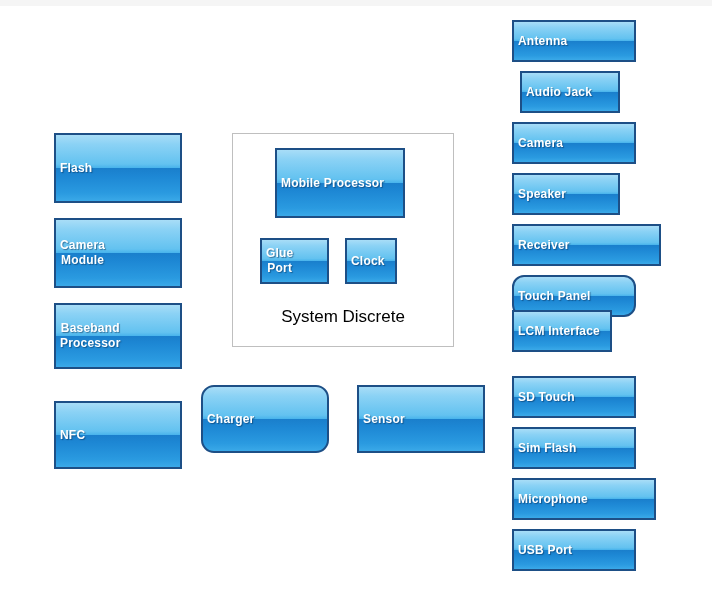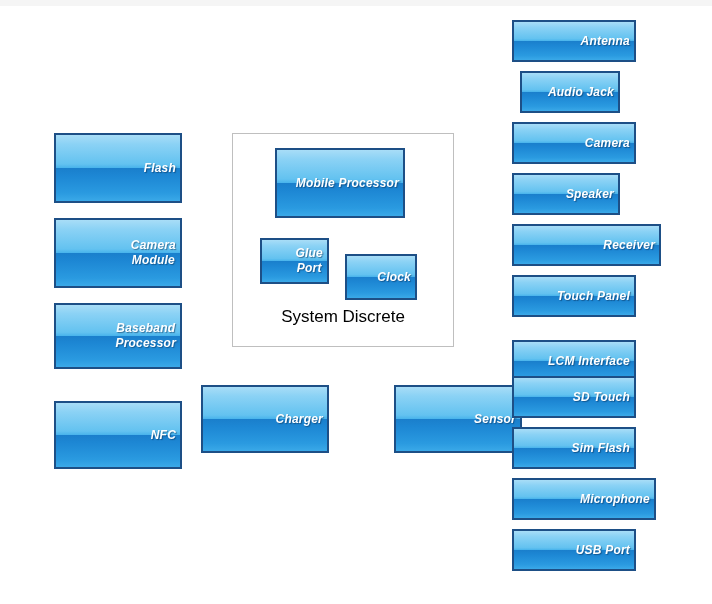--- a/index.html
+++ b/index.html
@@ -43,30 +43,29 @@
         #a8ddf7 0%,
         #8bd2f5 14%,
         #63c2f0 44%,
         #49b4ec 49.5%,
         #1a7fcc 50.5%,
         #1d87d4 62%,
         #2a9ae0 88%,
         #3aa9e8 100%);
     display: flex;
     align-items: center;
-    justify-content: flex-end;
+    justify-content: flex-start;
     text-align: center;
     color: #ffffff;
     font-weight: bold;
     font-size: 12px;
     line-height: 15px;
     letter-spacing: 0.2px;
     text-shadow: 1px 1px 1px rgba(10, 50, 90, 0.55);
     user-select: none;
-    font-style: italic;
   }
   .block .label {
     padding: 0 4px;
     white-space: pre-line;
   }
 
   
   .block.small {
     font-size: 12px;
   }
@@ -96,74 +95,74 @@
 <div id="canvas">
 
   <div>
     <div class="block" style="left: 54px; top: 133px; width: 128px; height: 70px; border-color: rgb(29, 79, 134); color: rgb(255, 255, 255);">
       <span class="label">Flash</span>
     </div>
     <div class="block" style="left: 54px; top: 218px; width: 128px; height: 70px; border-color: rgb(29, 79, 134); color: rgb(255, 255, 255);">
       <span class="label">Camera
 Module</span>
     </div>
-    <div class="block" style="left: 54px; top: 303px; width: 128px; height: 66px; border-color: rgb(29, 79, 134); color: rgb(255, 255, 255); padding-left: 7px;">
+    <div class="block" style="left: 54px; top: 303px; width: 128px; height: 66px; border-color: rgb(29, 79, 134); color: rgb(255, 255, 255);">
       <span class="label">Baseband
 Processor</span>
     </div>
   </div>
 
   <div>
     <div id="system-discrete-panel" style="left: 232px; top: 133px; width: 222px; height: 214px; border-color: rgb(191, 191, 191);">
       <div id="system-discrete-caption" style="top: 173px; left: 0px; color: rgb(0, 0, 0);">System Discrete</div>
     </div>
     <div class="block" style="left: 275px; top: 148px; width: 130px; height: 70px; border-color: rgb(29, 79, 134); color: rgb(255, 255, 255);">
       <span class="label">Mobile Processor</span>
     </div>
     <div class="block" style="left: 260px; top: 238px; width: 69px; height: 46px; border-color: rgb(29, 79, 134); color: rgb(255, 255, 255);">
       <span class="label">Glue
 Port</span>
     </div>
-    <div class="block" style="left: 345px; top: 254px; width: 72px; height: 46px; border-color: rgb(29, 79, 134); color: rgb(255, 255, 255);">
+    <div class="block" style="left: 345px; top: 238px; width: 52px; height: 46px; border-color: rgb(29, 79, 134); color: rgb(255, 255, 255);">
       <span class="label">Clock</span>
     </div>
   </div>
 
   <div>
     <div class="block" style="left: 54px; top: 385px; width: 128px; height: 68px; border-color: rgb(29, 79, 134); color: rgb(255, 255, 255); margin-top: 16px;">
       <span class="label">NFC</span>
     </div>
-    <div class="block" style="left: 201px; top: 385px; width: 128px; height: 68px; border-color: rgb(29, 79, 134); color: rgb(255, 255, 255);">
+    <div class="block" style="left: 201px; top: 385px; width: 128px; height: 68px; border-color: rgb(29, 79, 134); color: rgb(255, 255, 255); border-radius: 13px;">
       <span class="label">Charger</span>
     </div>
-    <div class="block" style="left: 357px; top: 385px; width: 128px; height: 68px; border-color: rgb(29, 79, 134); color: rgb(255, 255, 255); margin-left: 37px;">
+    <div class="block" style="left: 357px; top: 385px; width: 128px; height: 68px; border-color: rgb(29, 79, 134); color: rgb(255, 255, 255);">
       <span class="label">Sensor</span>
     </div>
   </div>
 
   <div>
     <div class="block small" style="left: 512px; top: 20px; width: 124px; height: 42px; border-color: rgb(29, 79, 134); color: rgb(255, 255, 255);">
       <span class="label">Antenna</span>
     </div>
     <div class="block small" style="left: 512px; top: 71px; width: 100px; height: 42px; border-color: rgb(29, 79, 134); color: rgb(255, 255, 255); margin-left: 8px;">
       <span class="label">Audio Jack</span>
     </div>
     <div class="block small" style="left: 512px; top: 122px; width: 124px; height: 42px; border-color: rgb(29, 79, 134); color: rgb(255, 255, 255);">
       <span class="label">Camera</span>
     </div>
     <div class="block small" style="left: 512px; top: 173px; width: 108px; height: 42px; border-color: rgb(29, 79, 134); color: rgb(255, 255, 255);">
       <span class="label">Speaker</span>
     </div>
     <div class="block small" style="left: 512px; top: 224px; width: 149px; height: 42px; border-color: rgb(29, 79, 134); color: rgb(255, 255, 255);">
       <span class="label">Receiver</span>
     </div>
-    <div class="block small" style="left: 512px; top: 275px; width: 124px; height: 42px; border-color: rgb(29, 79, 134); color: rgb(255, 255, 255);">
+    <div class="block small" style="left: 512px; top: 275px; width: 124px; height: 42px; border-color: rgb(29, 79, 134); color: rgb(255, 255, 255); border-radius: 12px;">
       <span class="label">Touch Panel</span>
     </div>
-    <div class="block small" style="left: 512px; top: 340px; width: 124px; height: 42px; border-color: rgb(29, 79, 134); color: rgb(255, 255, 255);">
+    <div class="block small" style="left: 512px; top: 310px; width: 100px; height: 42px; border-color: rgb(29, 79, 134); color: rgb(255, 255, 255);">
       <span class="label">LCM Interface</span>
     </div>
     <div class="block small" style="left: 512px; top: 376px; width: 124px; height: 42px; border-color: rgb(29, 79, 134); color: rgb(255, 255, 255);">
       <span class="label">SD Touch</span>
     </div>
     <div class="block small" style="left: 512px; top: 427px; width: 124px; height: 42px; border-color: rgb(29, 79, 134); color: rgb(255, 255, 255);">
       <span class="label">Sim Flash</span>
     </div>
     <div class="block small" style="left: 512px; top: 478px; width: 144px; height: 42px; border-color: rgb(29, 79, 134); color: rgb(255, 255, 255);">
       <span class="label">Microphone</span>

